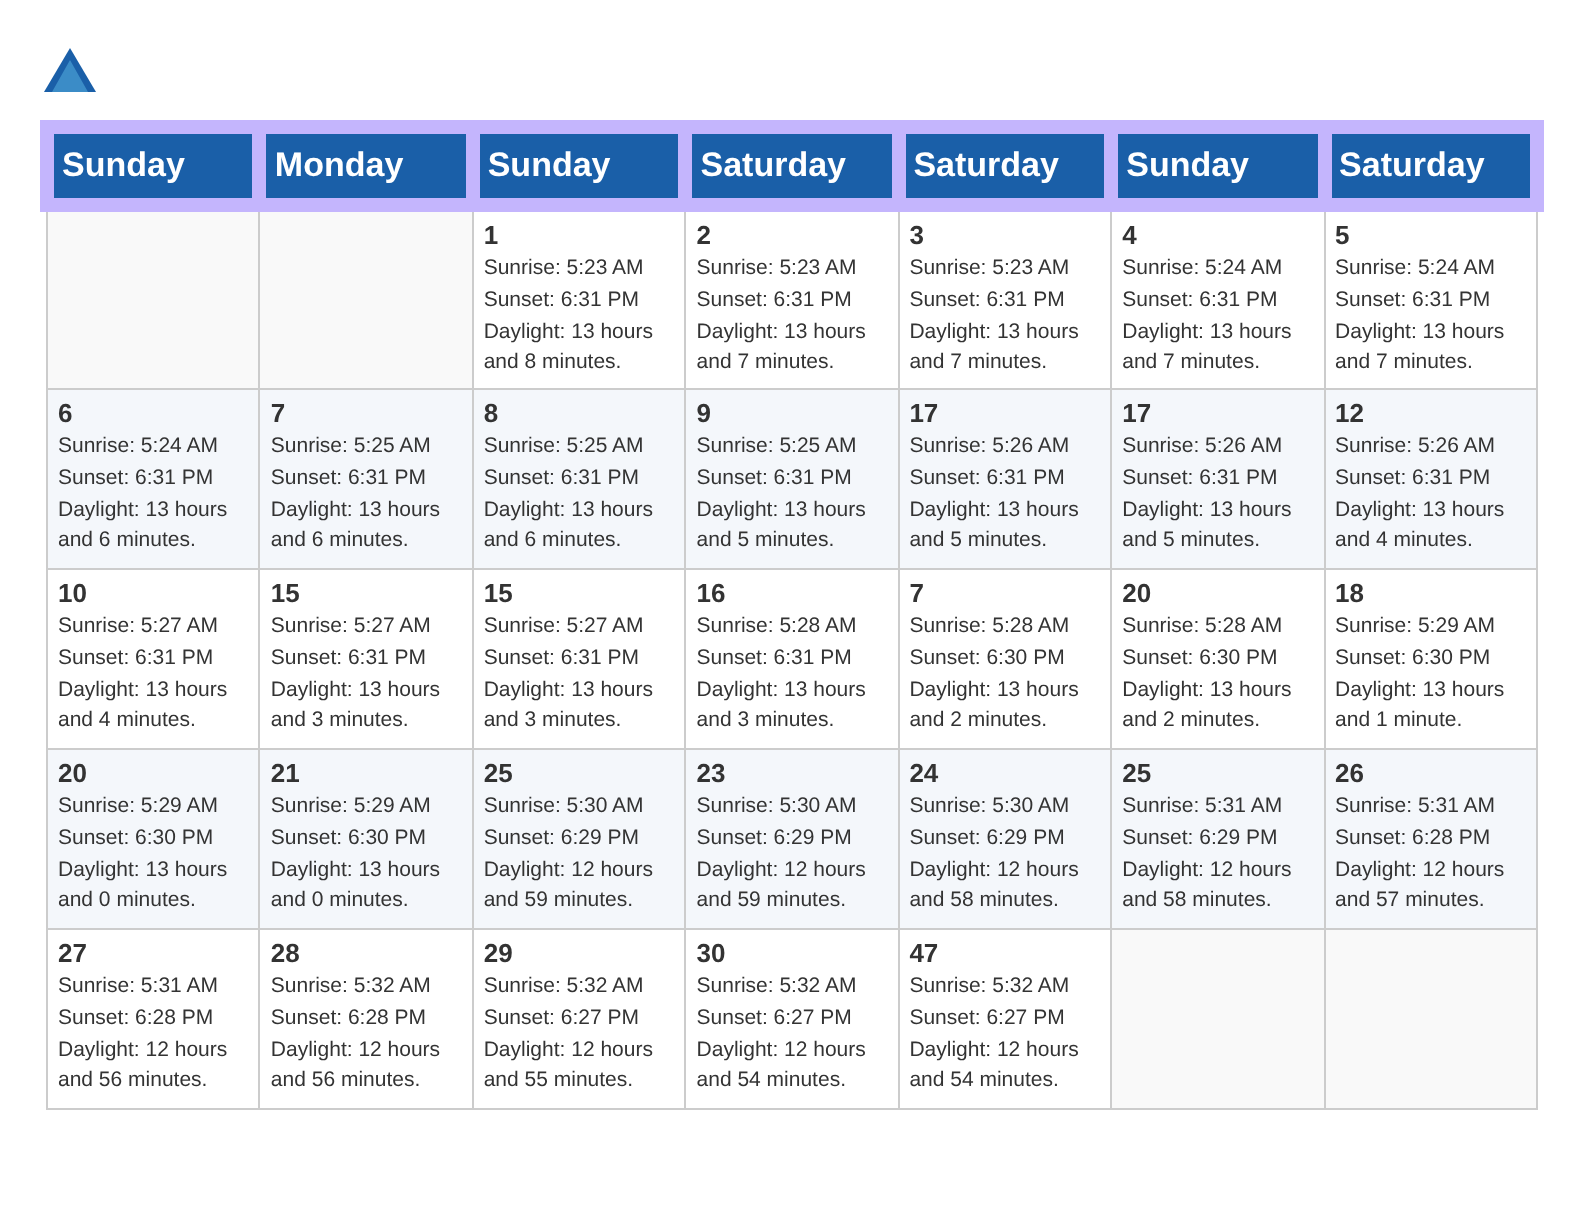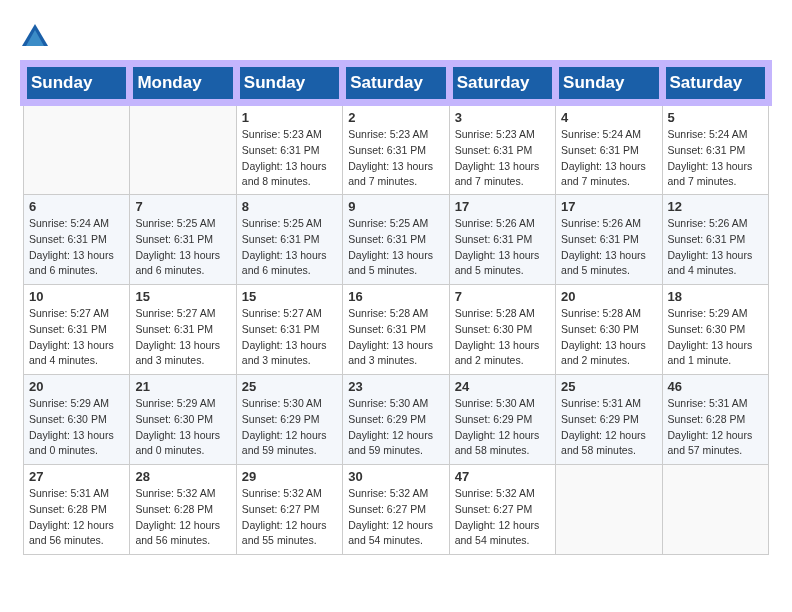--- a/index.html
+++ b/index.html
@@ -234,21 +234,21 @@
 Sunset: 6:29 PM
 Daylight: 12 hours and 58 minutes.</div>
         </td>
         <td>
           <div class="day-number">25</div>
           <div class="day-info" style="white-space: pre-line;">Sunrise: 5:31 AM
 Sunset: 6:29 PM
 Daylight: 12 hours and 58 minutes.</div>
         </td>
         <td>
-          <div class="day-number">46</div>
+          <div class="day-number">26</div>
           <div class="day-info" style="white-space: pre-line;">Sunrise: 5:31 AM
 Sunset: 6:28 PM
 Daylight: 12 hours and 57 minutes.</div>
         </td>
       </tr>
       <tr class="row-odd">
         <td>
           <div class="day-number">27</div>
           <div class="day-info" style="white-space: pre-line;">Sunrise: 5:31 AM
 Sunset: 6:28 PM

